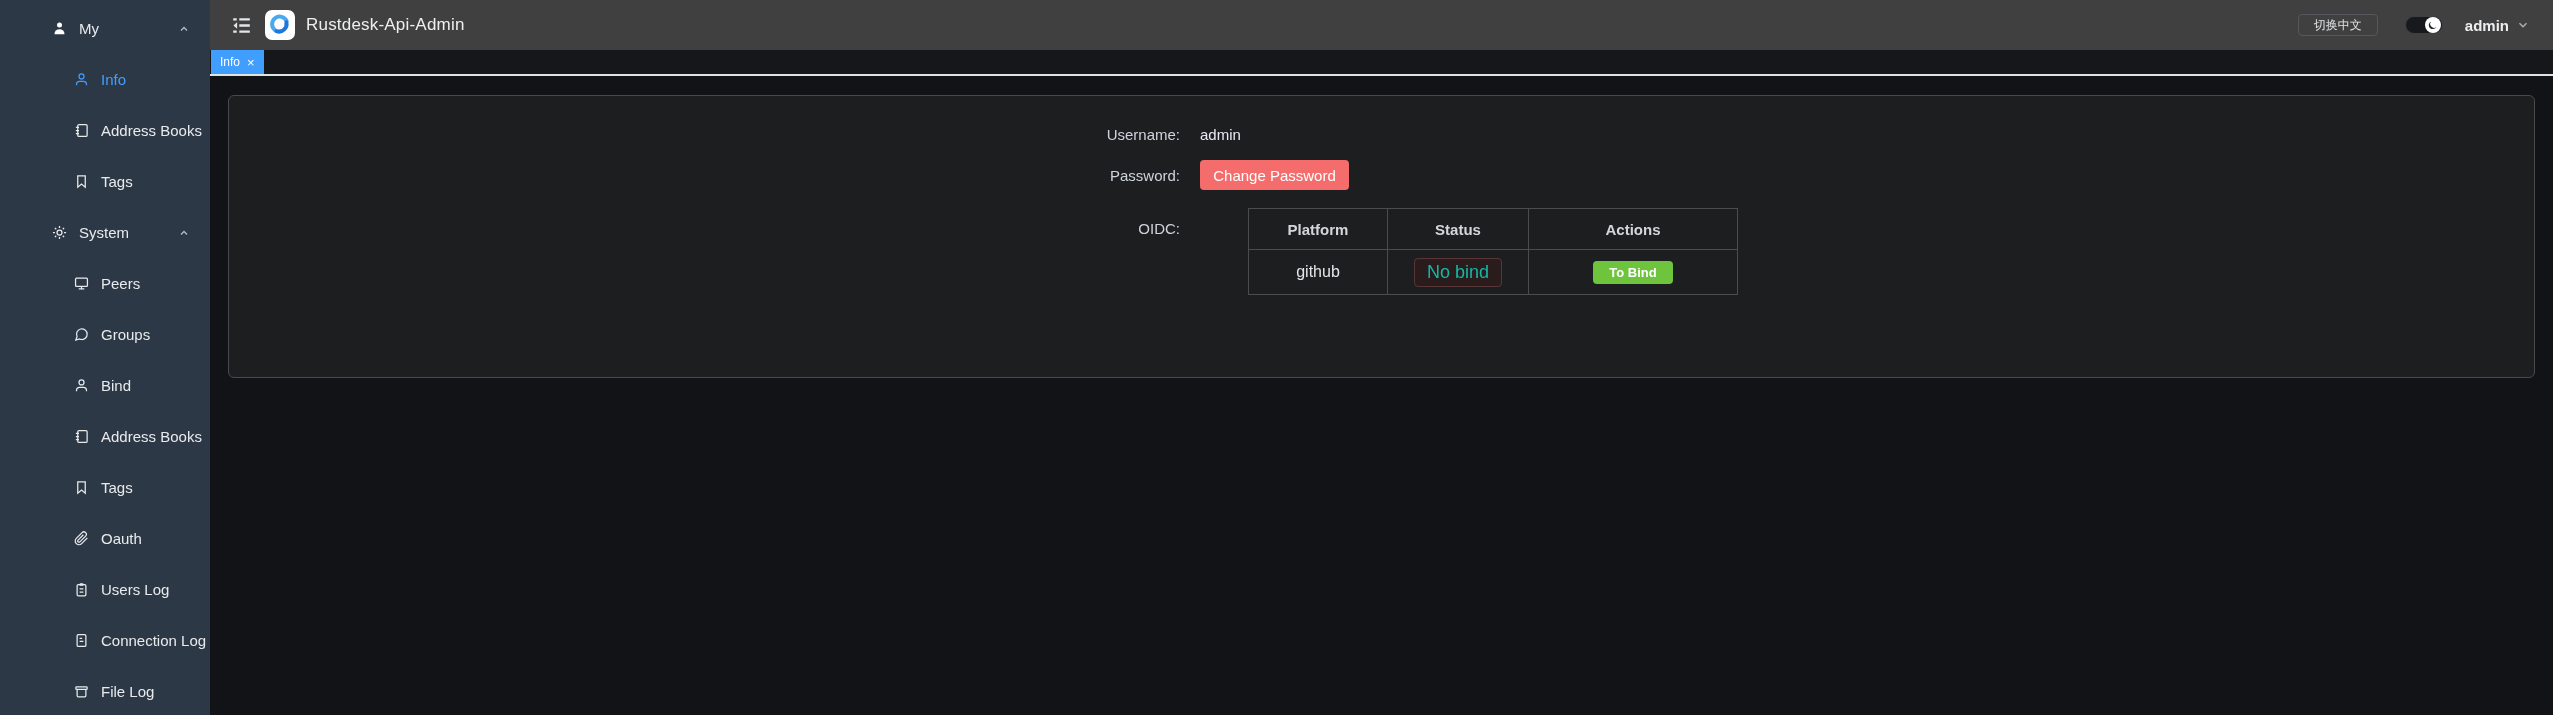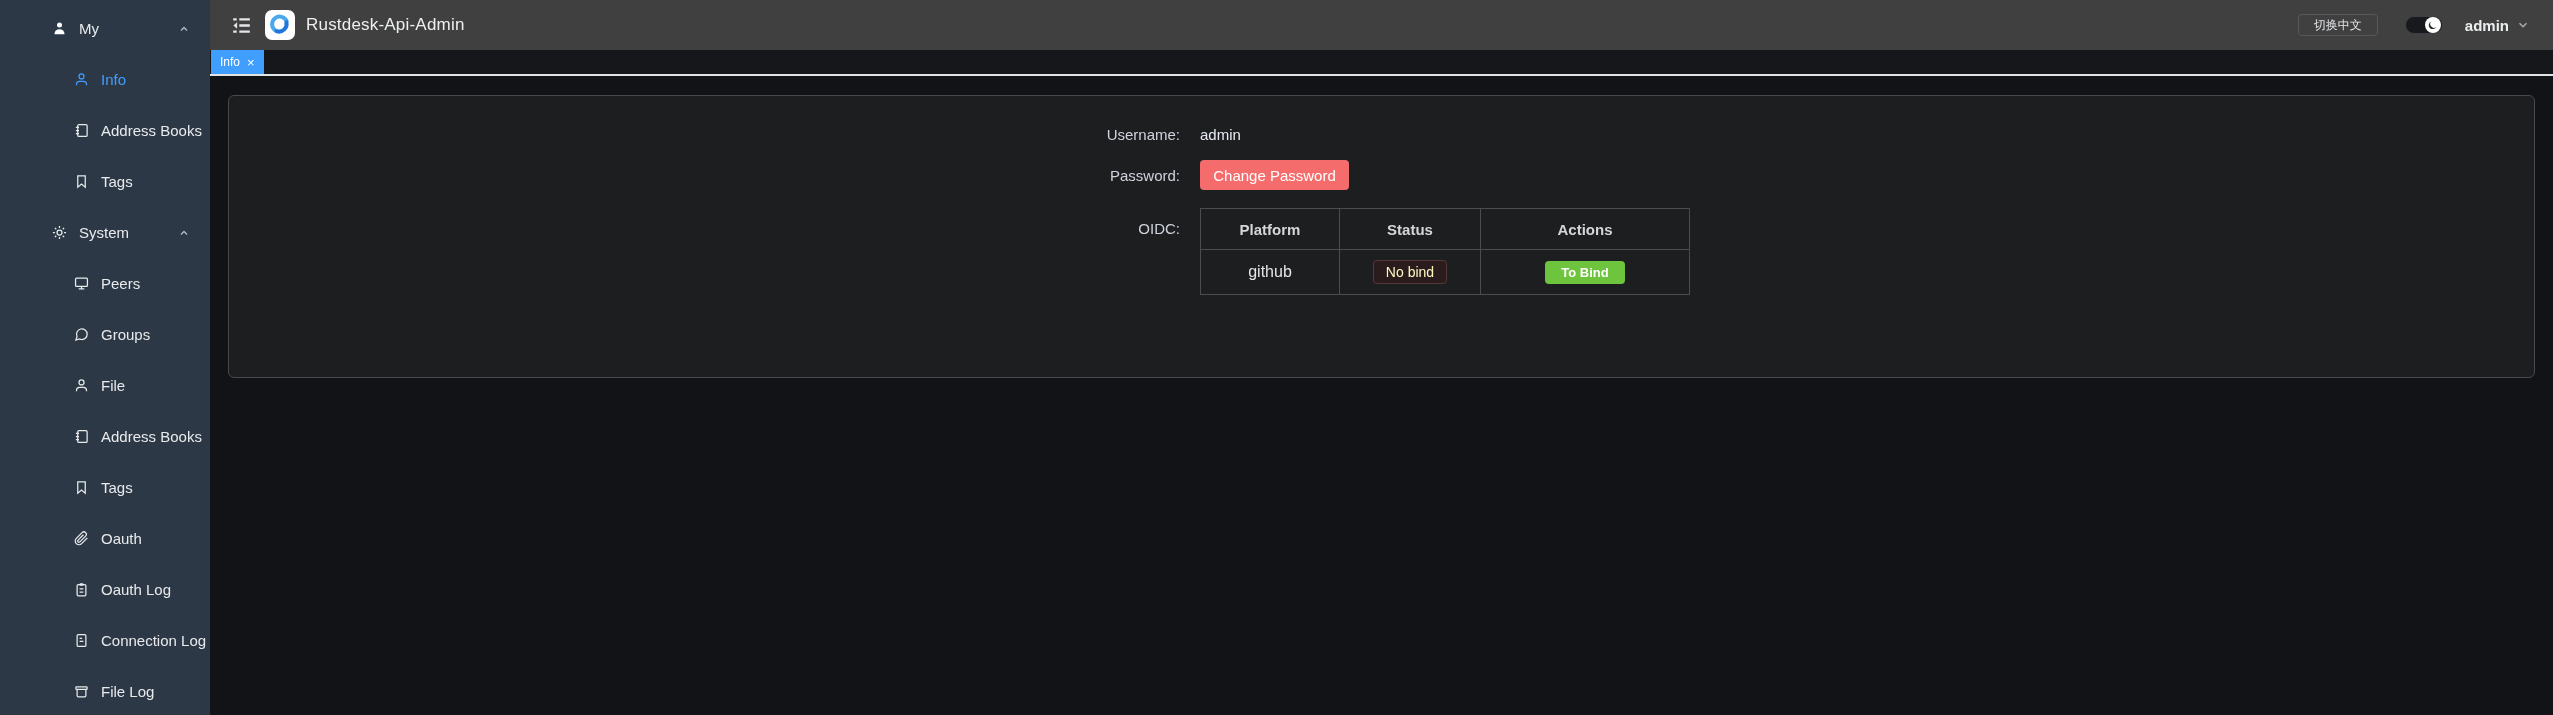--- a/index.html
+++ b/index.html
@@ -45,39 +45,39 @@
   .tab { margin-left:1px; height:24px; padding:0 9px; background:#409eff; color:#fff;
          font-size:12px; display:flex; align-items:center; cursor:pointer; }
   .tab .close-x { margin-left:7px; font-size:13px; line-height:1; cursor:pointer; }
 
   
   .main { position:absolute; left:210px; top:78px; right:0; bottom:0; background:#121316; }
   .card { margin:17px 18px 0 18px; height:283px; background:#1d1e20;
           border:1px solid #48494c; border-radius:6px; overflow:hidden; }
   .form { padding:24px 0 0 800px; }
   .form-row { display:flex; align-items:center; }
-  .form-row.row-top { align-items:flex-start; }
+  .form-row.row-top { align-items:flex-start;gap:48px; }
   .form-label { width:151px; text-align:right; color:#cfd3dc; font-size:15px; flex:0 0 151px; }
   .form-content { margin-left:20px; }
   .value-text { color:#e5eaf3; font-size:15px; }
   .row-user { height:28px; }
   .row-pass { margin-top:12px; }
   .row-oidc { margin-top:18px; }
   .row-oidc .form-label { line-height:41px; }
   .btn-danger { width:149px; height:30px; background:#f56c6c; border:none; border-radius:4px;
                 color:#fff; font-size:15px; cursor:pointer;
                 font-family:"Liberation Sans", sans-serif; }
 
   
   table.oidc { border-collapse:collapse; table-layout:fixed; }
   table.oidc th, table.oidc td { border:1px solid #4b4c4e; text-align:center; }
   table.oidc th { height:41px; color:#d4d6d9; font-size:15px; font-weight:bold; }
   table.oidc td { height:45px; color:#e3e5e8; font-size:16px; }
   .col-platform { width:139px; } .col-status { width:141px; } .col-actions { width:209px; }
-  .badge-nobind { display:inline-block; padding:3px 12px; font-size:14px; color:#fef9c3;
+  .badge-nobind { display:inline-block; padding:3px 12px; font-size:18px; color:#14b8a6;
                   background:#2a1c1d; border:1px solid #5a3538; border-radius:4px; }
   .btn-bind { padding:4px 16px; background:#6ec43c; border:none; border-radius:4px;
               color:#fff; font-size:13px; cursor:pointer; font-weight:bold;
               font-family:"Liberation Sans", sans-serif; }
 </style>
 </head>
 <body>
 
 <div class="app">
 
@@ -141,21 +141,21 @@
           <path d="M21 11.5a8.38 8.38 0 0 1-8.5 8.5 8.5 8.5 0 0 1-3.8-.9L3 21l1.9-5.7a8.5 8.5 0 1 1 16.1-3.8z"></path>
         </svg>
       <span class="mlabel">Groups</span>
     </div>
 
     <div class="menu-row sub">
       <svg class="micon" viewBox="0 0 24 24" fill="none" stroke="currentColor" stroke-width="2">
           <circle cx="12" cy="7" r="4"></circle>
           <path d="M20 21v-1a5 5 0 0 0-5-5H9a5 5 0 0 0-5 5v1"></path>
         </svg>
-      <span class="mlabel">File</span>
+      <span class="mlabel">Bind</span>
     </div>
 
     <div class="menu-row sub">
       <svg class="micon" viewBox="0 0 24 24" fill="none" stroke="currentColor" stroke-width="2">
           <rect x="6" y="2.5" width="15" height="19" rx="2"></rect>
           <path d="M3 7h5M3 12h5M3 17h5"></path>
         </svg>
       <span class="mlabel">Address Books</span>
     </div>
 
@@ -172,21 +172,21 @@
         </svg>
       <span class="mlabel">Oauth</span>
     </div>
 
     <div class="menu-row sub">
       <svg class="micon" viewBox="0 0 24 24" fill="none" stroke="currentColor" stroke-width="2">
           <rect x="5" y="4" width="14" height="18" rx="2"></rect>
           <rect x="9" y="2" width="6" height="4" rx="1" fill="currentColor" stroke="none"></rect>
           <path d="M9 11h6M9 16h6"></path>
         </svg>
-      <span class="mlabel">Oauth Log</span>
+      <span class="mlabel">Users Log</span>
     </div>
 
     <div class="menu-row sub">
       <svg class="micon" viewBox="0 0 24 24" fill="none" stroke="currentColor" stroke-width="2">
           <rect x="5" y="2.5" width="14" height="19" rx="2"></rect>
           <path d="M9 8.5h4M9 13.5h6"></path>
         </svg>
       <span class="mlabel">Connection Log</span>
     </div>
 

